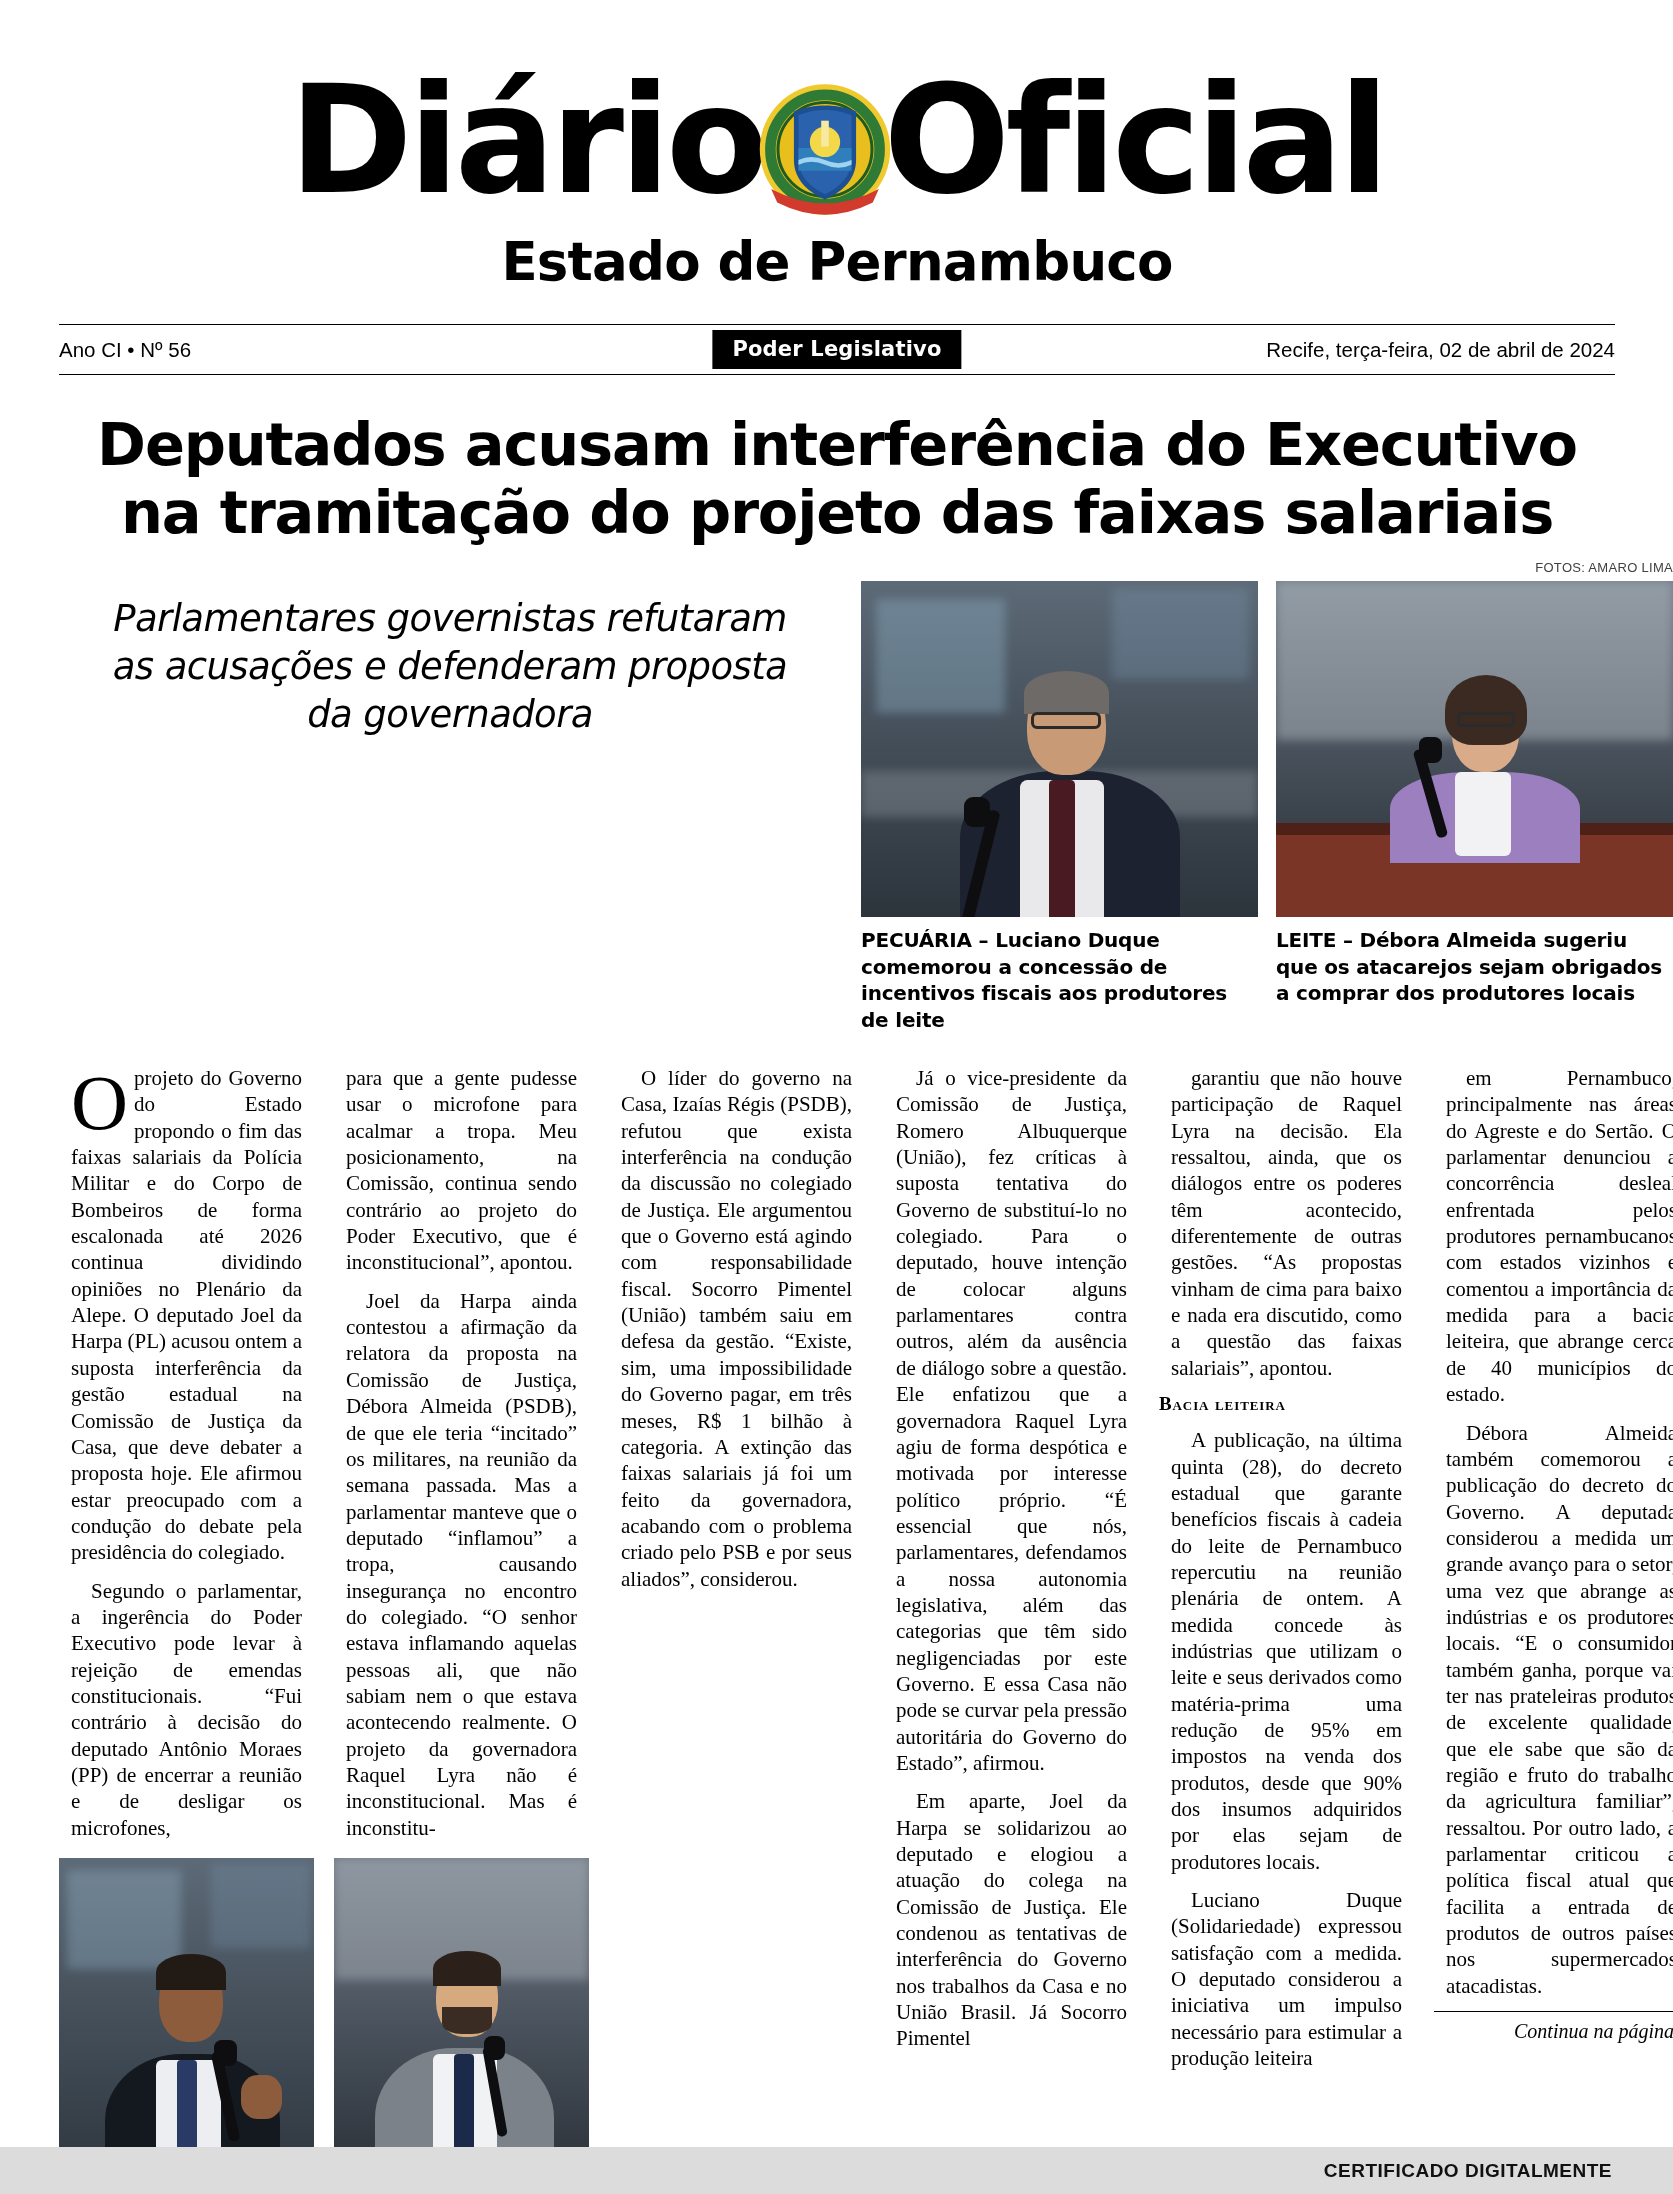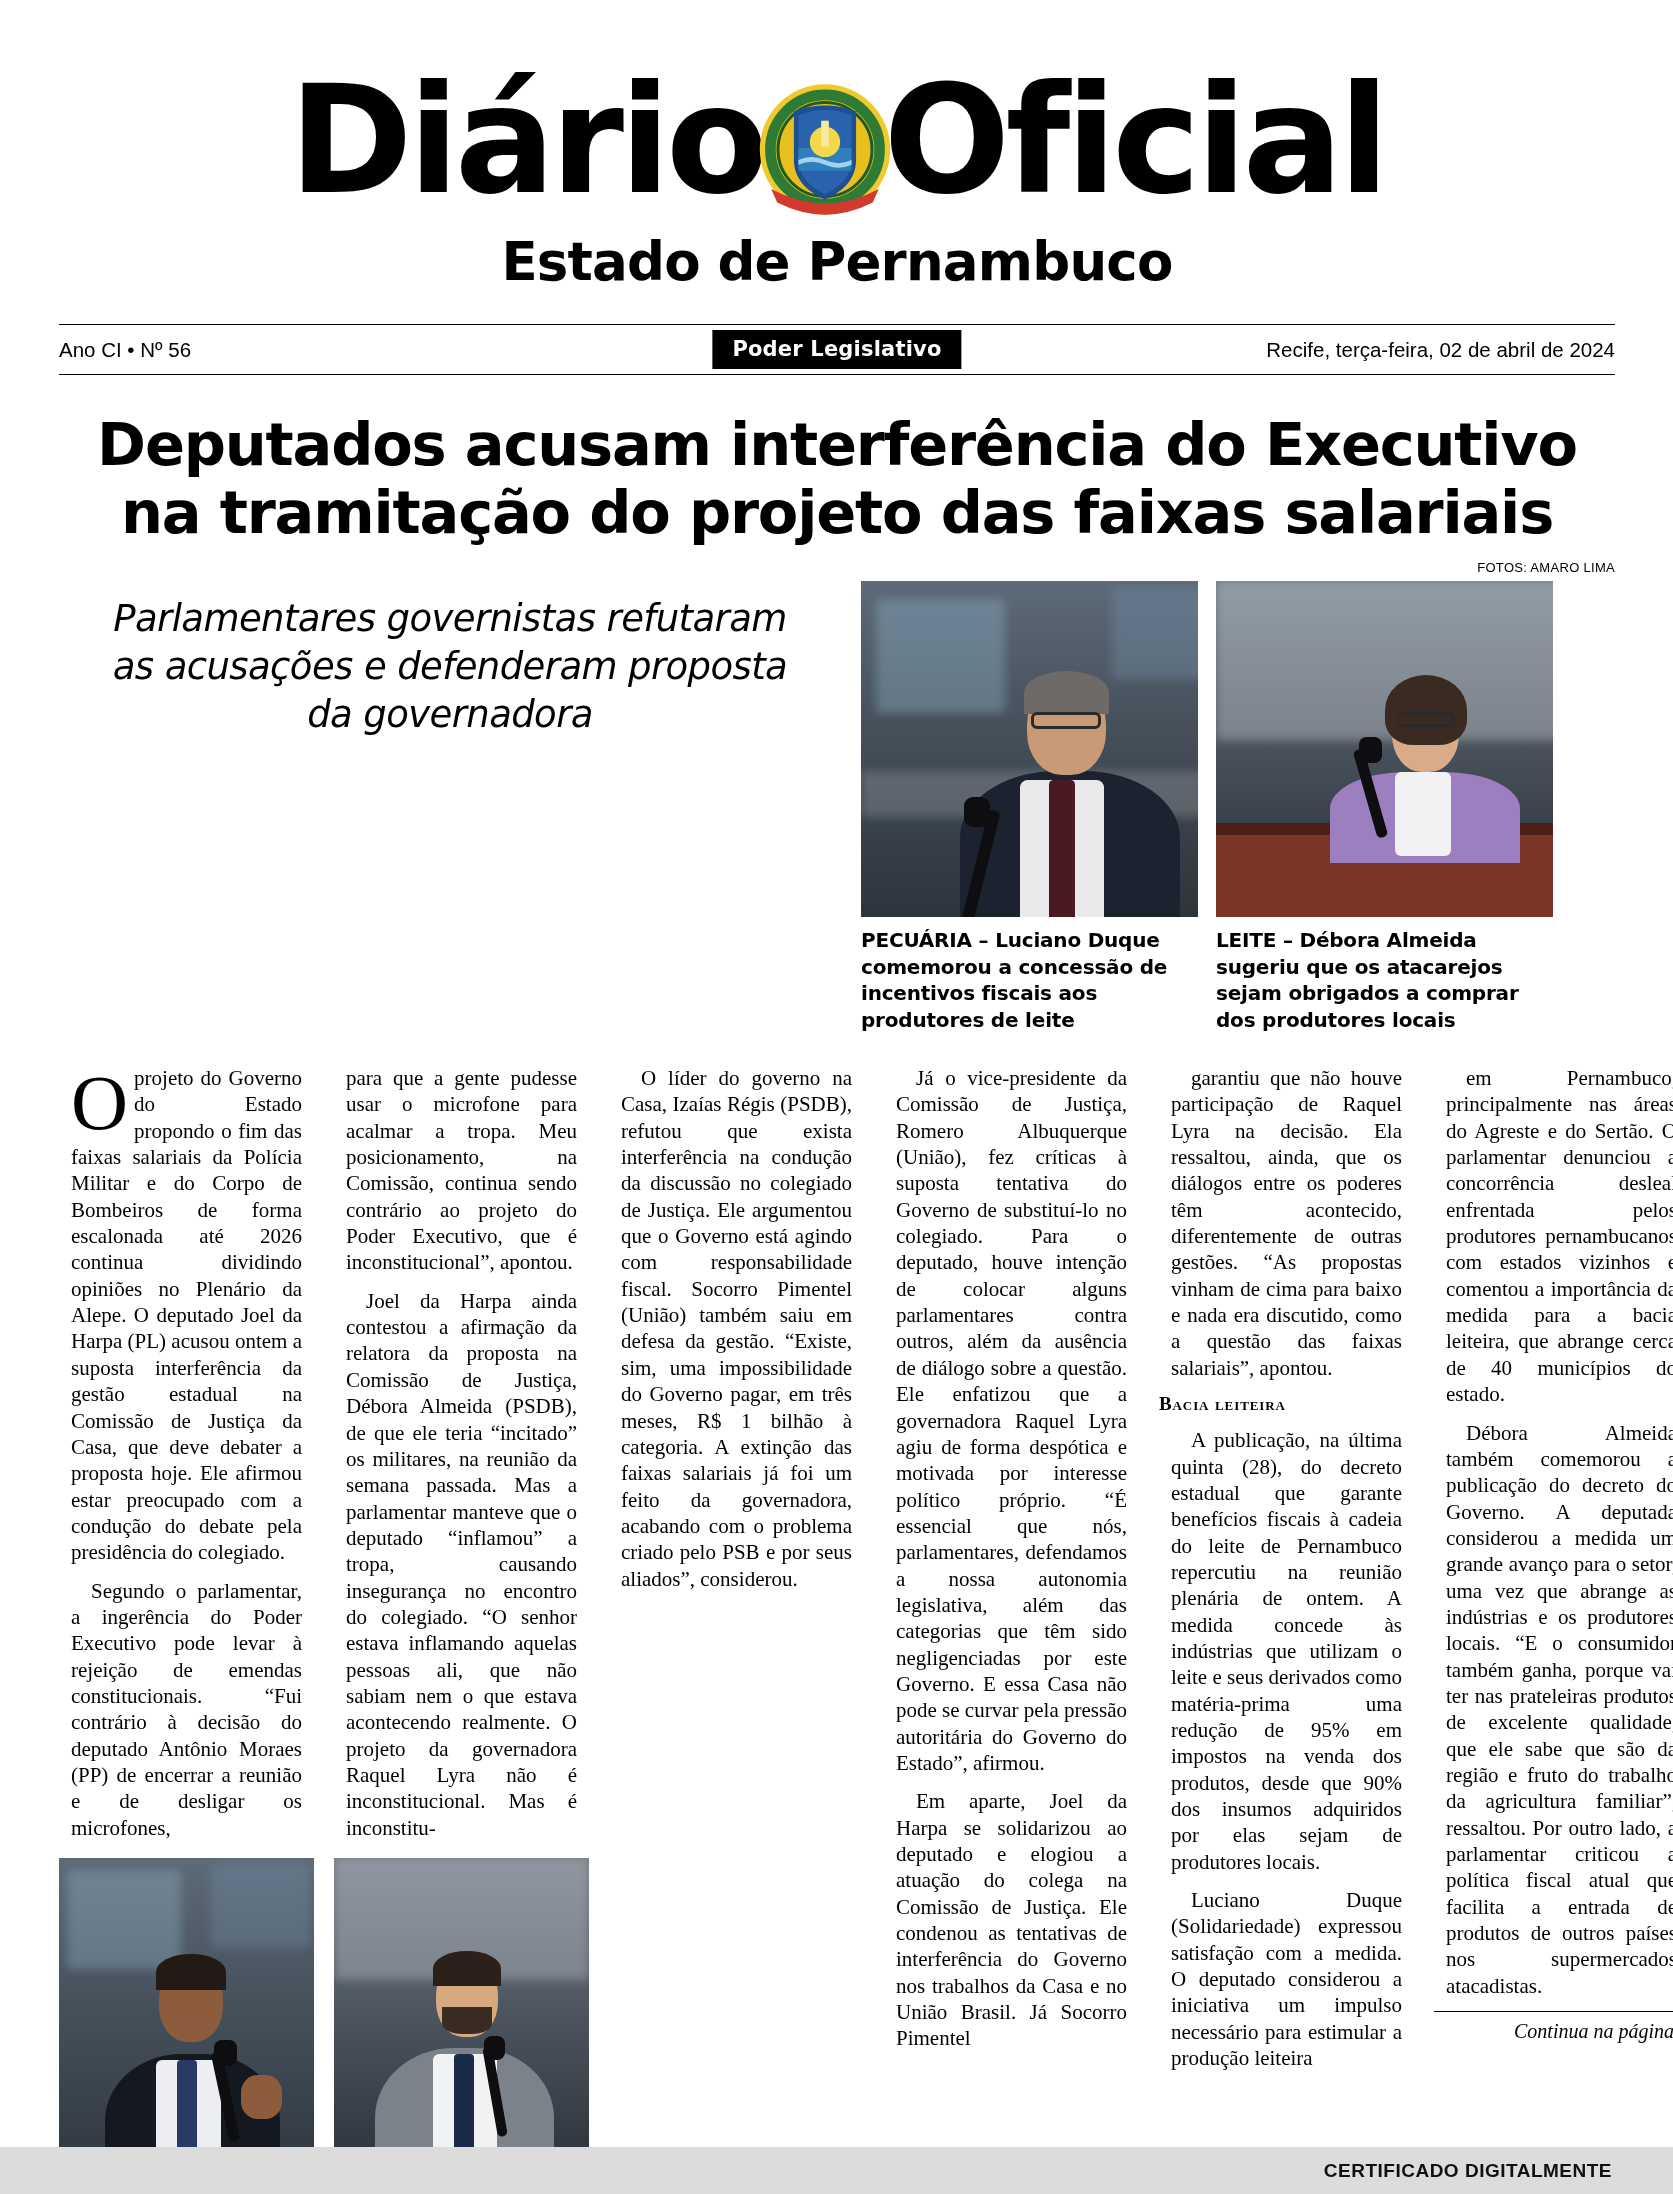--- a/index.html
+++ b/index.html
@@ -128,23 +128,23 @@
     gap: 18px;
     position: relative;
   }
   .photo-credit {
     position: absolute;
     right: 0;
     top: -21px;
     font-family: "Liberation Sans", sans-serif;
     font-size: 13px;
     letter-spacing: 0.3px;
-    color: #000000;
-  }
-  .fig { width: 337px; }
+    color: #404040;
+  }
+  .fig { width: 397px; }
   .fig .img {
     width: 100%;
     height: 336px;
     position: relative;
     overflow: hidden;
     background: #3a4452;
   }
   .fig .cap {
     font-family: "DejaVu Sans", sans-serif;
     font-weight: bold;

